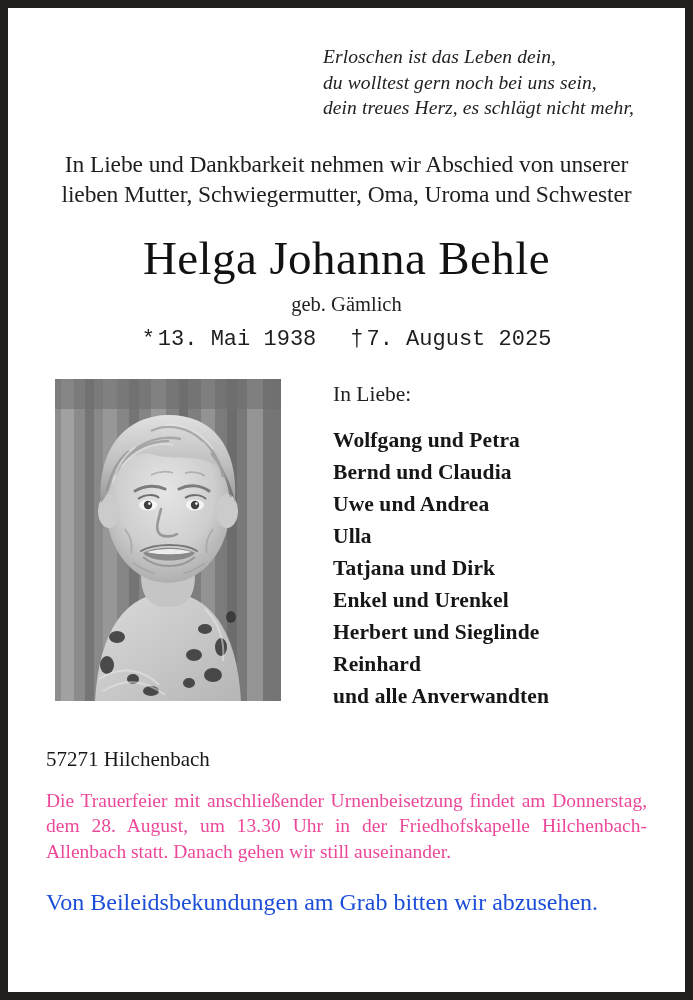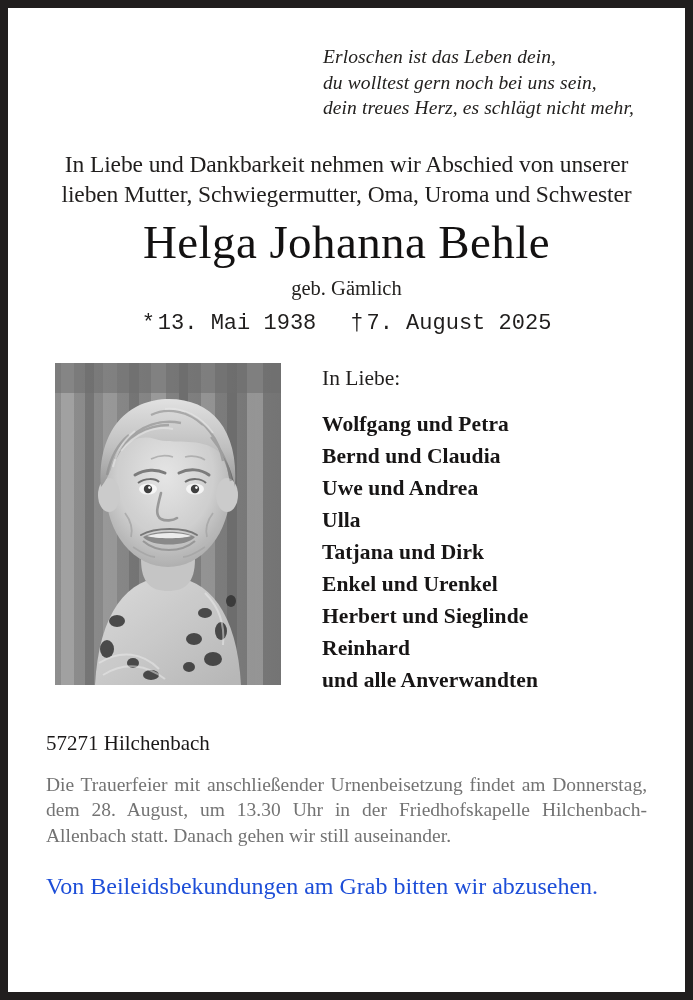--- a/index.html
+++ b/index.html
@@ -51,21 +51,21 @@
     font-size: 23.5px;
     line-height: 30px;
     text-align: center;
     color: #201e1d;
     letter-spacing: -0.1px;
   }
   .intro-line { white-space: nowrap; }
 
   
   .name {
-    margin-top: 6px;
+    margin-top: 22px;
     text-align: center;
     font-size: 47px;
     line-height: 54px;
     letter-spacing: 0.4px;
     color: #131111;
   }
   .maiden {
     margin-top: 7px;
     text-align: center;
     font-size: 20.5px;
@@ -100,21 +100,21 @@
     width: 226px;
     height: 322px;
     overflow: hidden;
     background: #8e8e8e;
     filter: grayscale(100%);
   }
   .photo svg { display: block; width: 100%; height: 100%; }
 
   .family {
     flex: 1 1 auto;
-    padding-left: 41px;
+    padding-left: 52px;
     padding-top: 2px;
   }
   .family-label {
     font-size: 21.5px;
     line-height: 26px;
     color: #201e1d;
     margin-bottom: 17px;
   }
   .family-name {
     font-size: 21.5px;
@@ -135,21 +135,21 @@
   }
   .place .zip { font-weight: normal; }
   .place .city { font-weight: normal; }
 
   .service {
     margin-top: 16px;
     font-size: 19.5px;
     line-height: 25.5px;
     text-align: justify;
     text-align-last: left;
-    color: #737373;
+    color: #ec4899;
   }
 
   .request {
     margin-top: 26px;
     font-size: 24px;
     line-height: 25.5px;
     color: #1d4ed8;
   }
 </style>
 </head>

